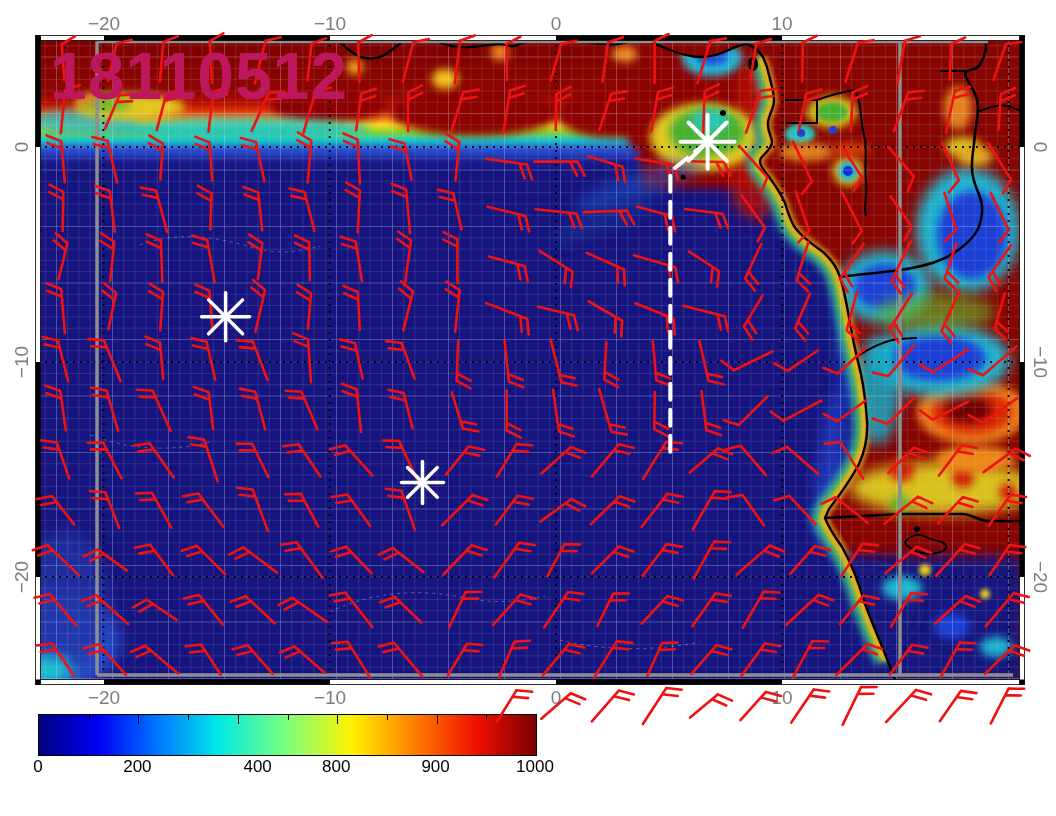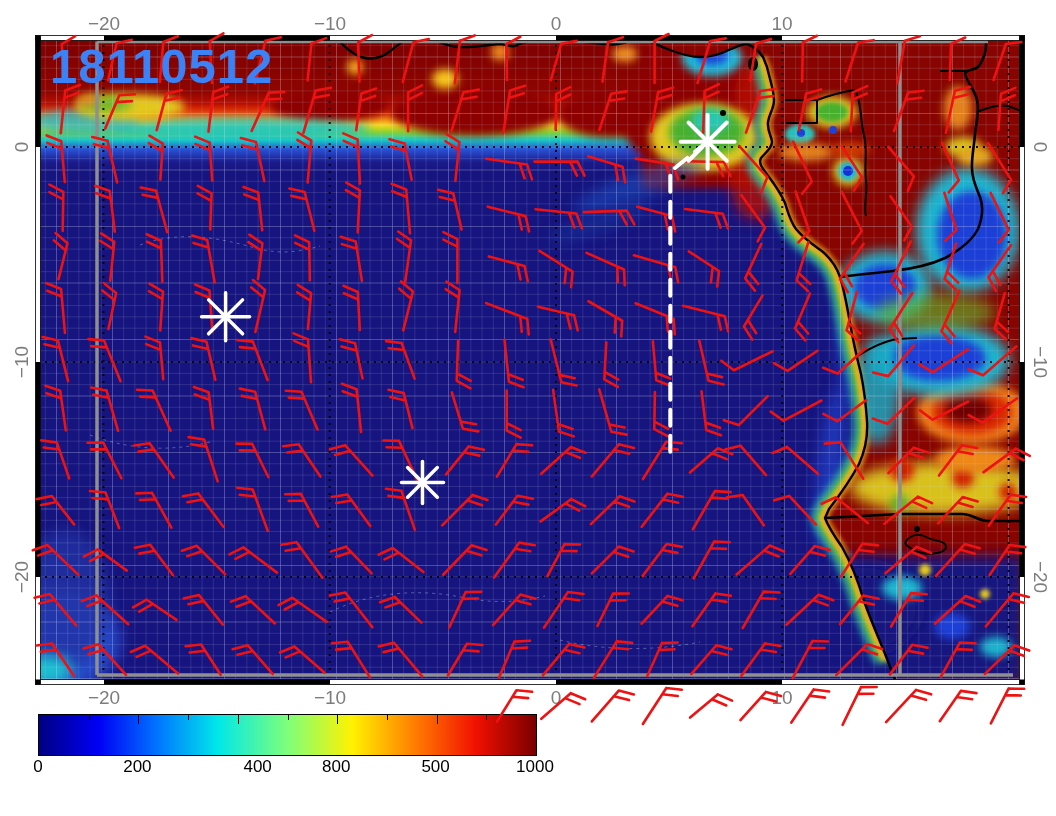--- a/index.html
+++ b/index.html
@@ -2,21 +2,21 @@
 <html><head>
 <meta charset="utf-8">
 <style>
   html,body{margin:0;padding:0;background:#fff;}
   .page{position:relative;width:1056px;height:816px;background:#ffffff;
         font-family:"Liberation Sans",sans-serif;overflow:hidden;}
   .title{position:absolute;left:40px;top:2px;font-size:17.5px;color:#000;white-space:nowrap;}
   .tick{position:absolute;width:64px;height:22px;color:#7d7d7d;font-size:19px;text-align:center;line-height:22px;}
   .tick.vert-l{transform:rotate(-90deg);}
   .tick.vert-r{transform:rotate(90deg);}
-  .stamp{position:absolute;left:50px;top:38px;font-size:49px;font-weight:bold;color:#3b82f6;
+  .stamp{position:absolute;left:50px;top:38px;font-size:66px;font-weight:bold;color:#be185d;
          letter-spacing:1px;z-index:6;}
   #plot{position:absolute;left:0;top:0;z-index:3;}
   #cbar{position:absolute;border:1px solid #000;z-index:2;}
   .cbar-tickmark{position:absolute;top:0;width:1px;background:#000;}
   .cbar-lab{position:absolute;width:70px;text-align:center;font-size:17px;color:#000;}
   .cbar-caption{position:absolute;left:0px;top:772px;width:576px;text-align:center;
                 font-size:16.5px;color:#000;}
   .cbar-caption sup{font-size:11px;}
 </style>
 </head>
@@ -1090,16 +1090,16 @@
       <div class="cbar-tickmark" style="left: 298.2px; height: 9px;"></div>
       <div class="cbar-tickmark" style="left: 347.9px; height: 5px;"></div>
       <div class="cbar-tickmark" style="left: 397.6px; height: 9px;"></div>
       <div class="cbar-tickmark" style="left: 447.3px; height: 5px;"></div>
     </div>
   <div id="cbar-labels">
       <div class="cbar-lab" style="left: 3px; top: 757px;">0</div>
       <div class="cbar-lab" style="left: 102.4px; top: 757px;">200</div>
       <div class="cbar-lab" style="left: 201.8px; top: 757px; text-align: right;">400</div>
       <div class="cbar-lab" style="left: 301.2px; top: 757px;">800</div>
-      <div class="cbar-lab" style="left: 400.6px; top: 757px;">500</div>
+      <div class="cbar-lab" style="left: 400.6px; top: 757px;">900</div>
       <div class="cbar-lab" style="left: 500px; top: 757px;">1000</div>
     </div>
 </div>
 
 </body></html>

